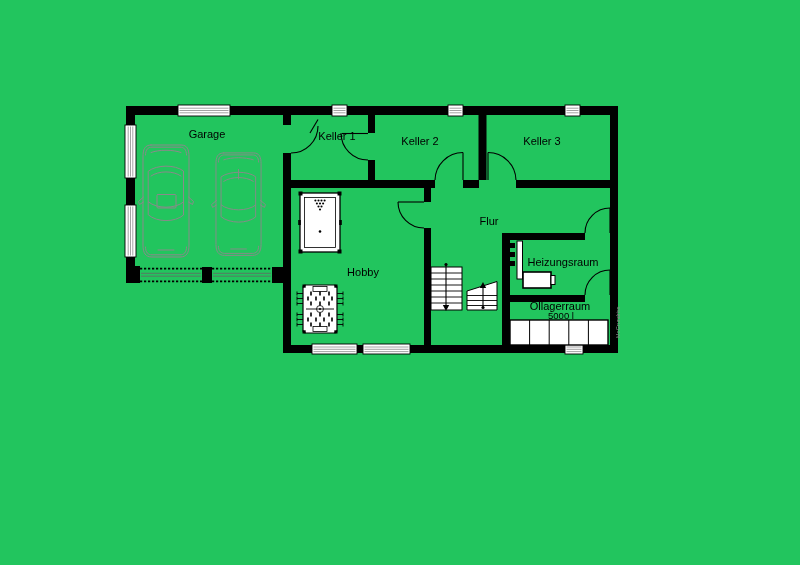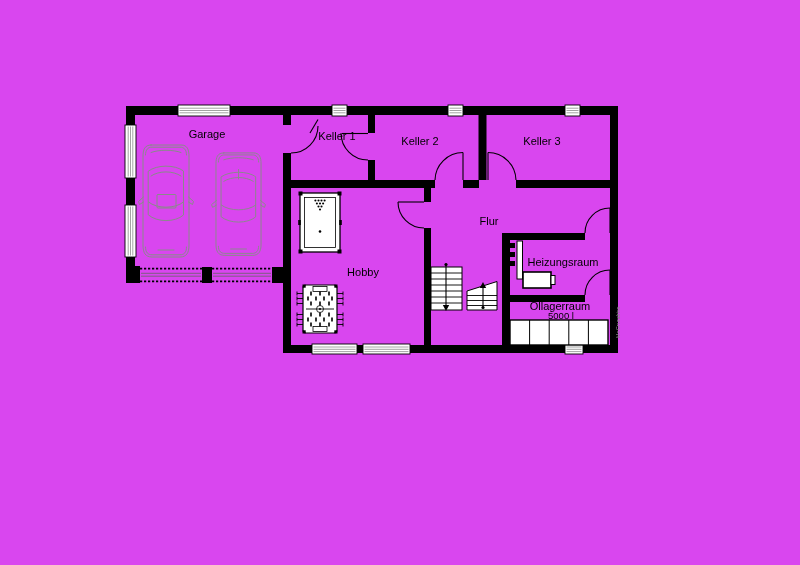--- a/index.html
+++ b/index.html
@@ -1,20 +1,20 @@
 <!DOCTYPE html>
 <html><head>
 <meta charset="utf-8">
 <style>
   html, body { margin: 0; padding: 0; background: #ffffff; }
   .page {
     position: relative;
     width: 800px;
     height: 565px;
-    background: #d946ef;
+    background: #22c55e;
     overflow: hidden;
   }
   svg { display: block; }
   text {
     font-family: "Liberation Sans", sans-serif;
     fill: #000000;
   }
   .room-label { font-size: 11px; text-anchor: middle; }
   .capacity-label { font-size: 9.5px; text-anchor: middle; }
   .watermark-label { font-size: 5.5px; fill: #8c8c8c; text-anchor: start; }

